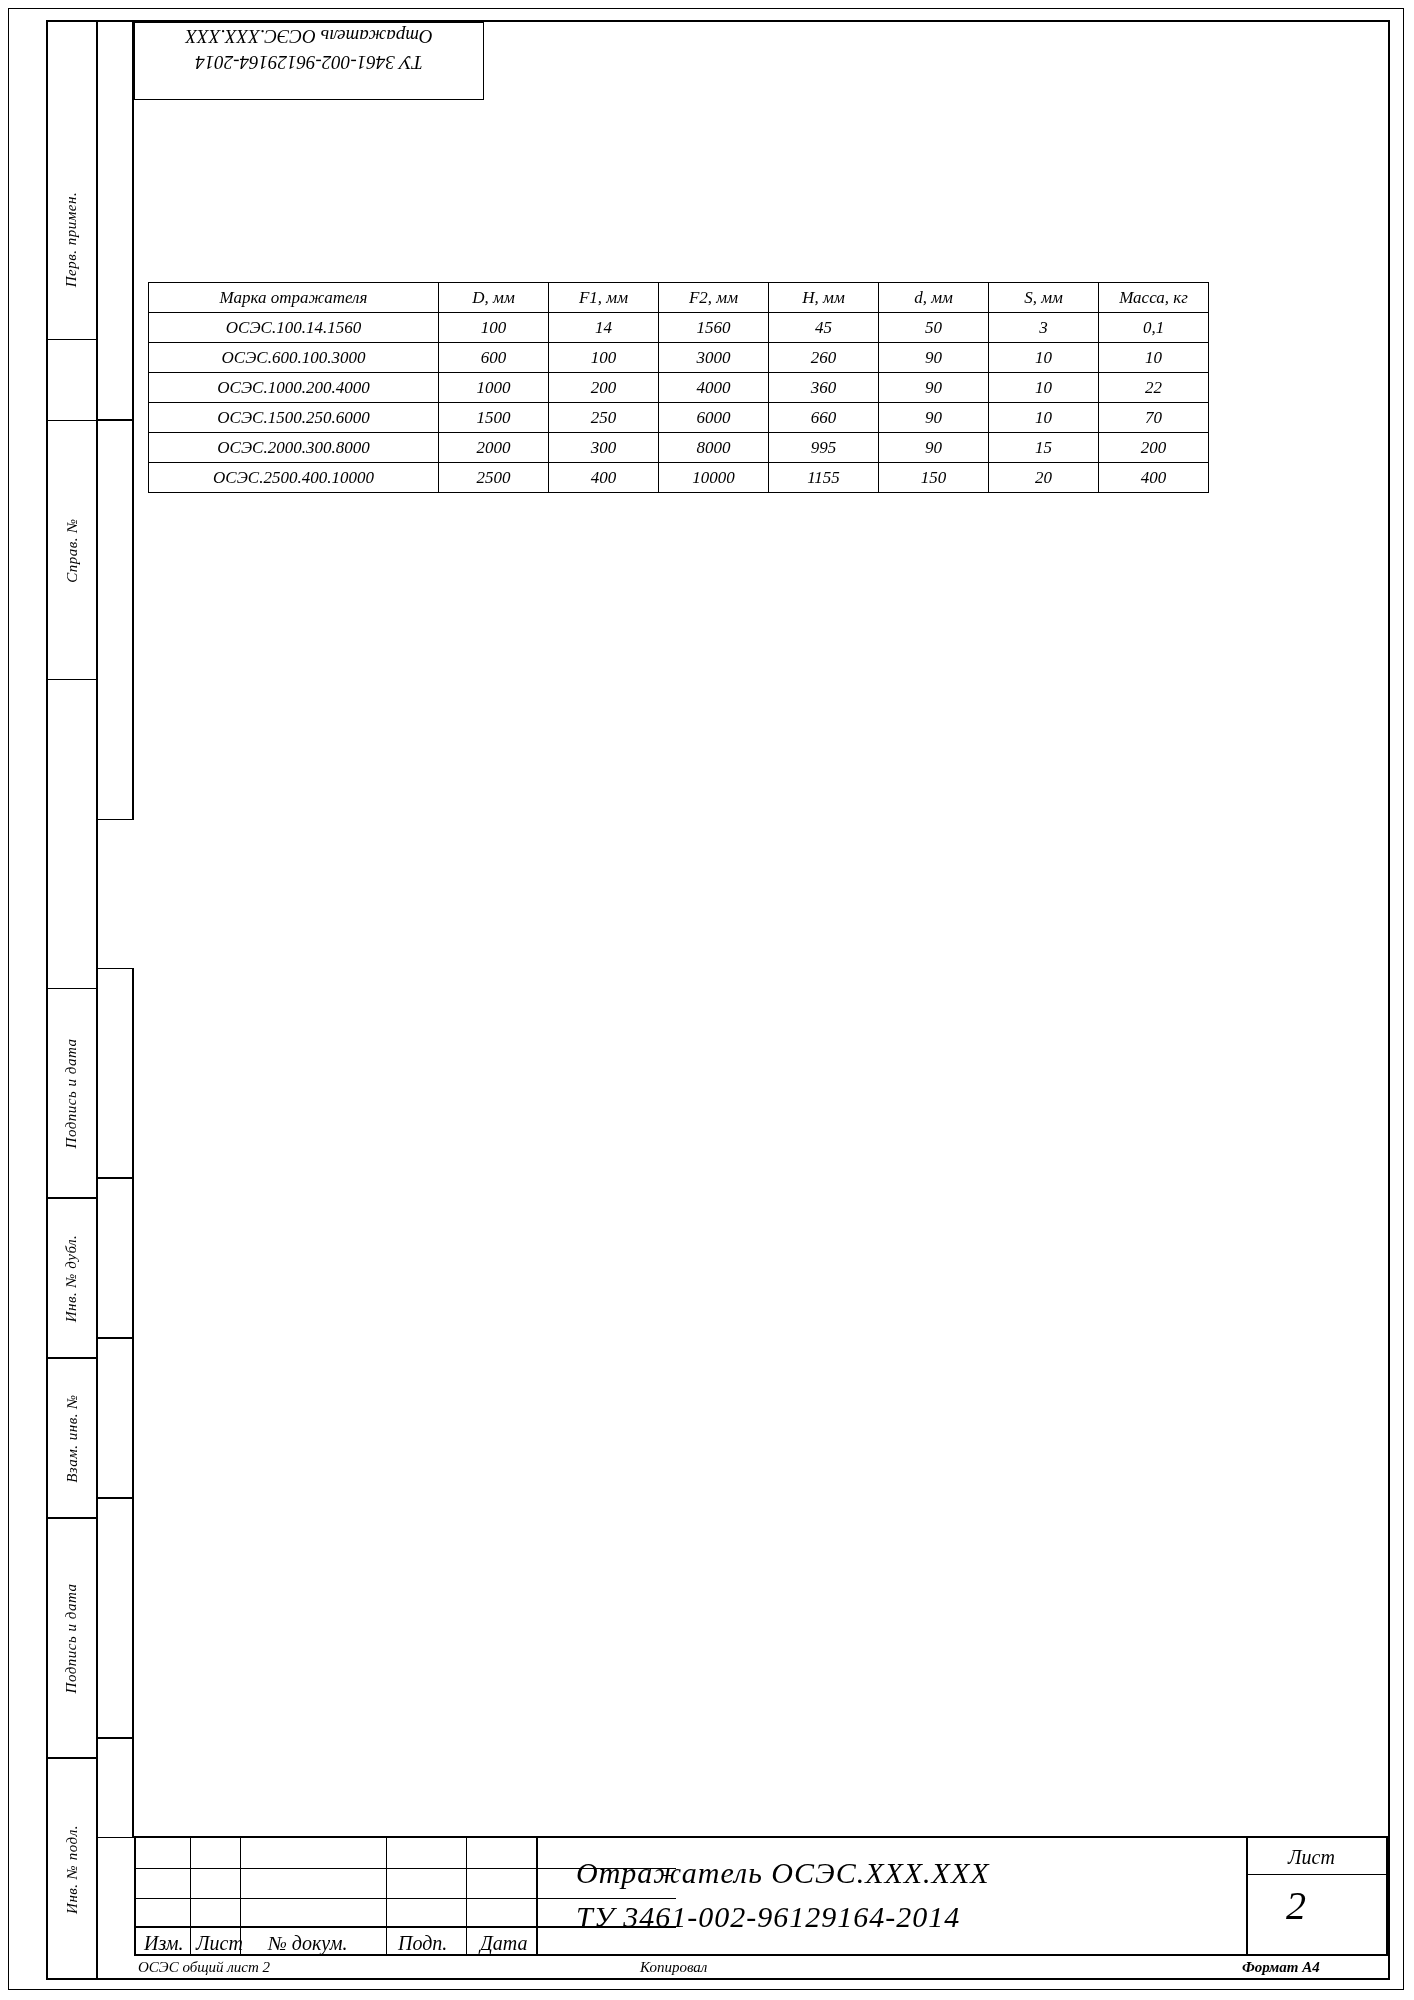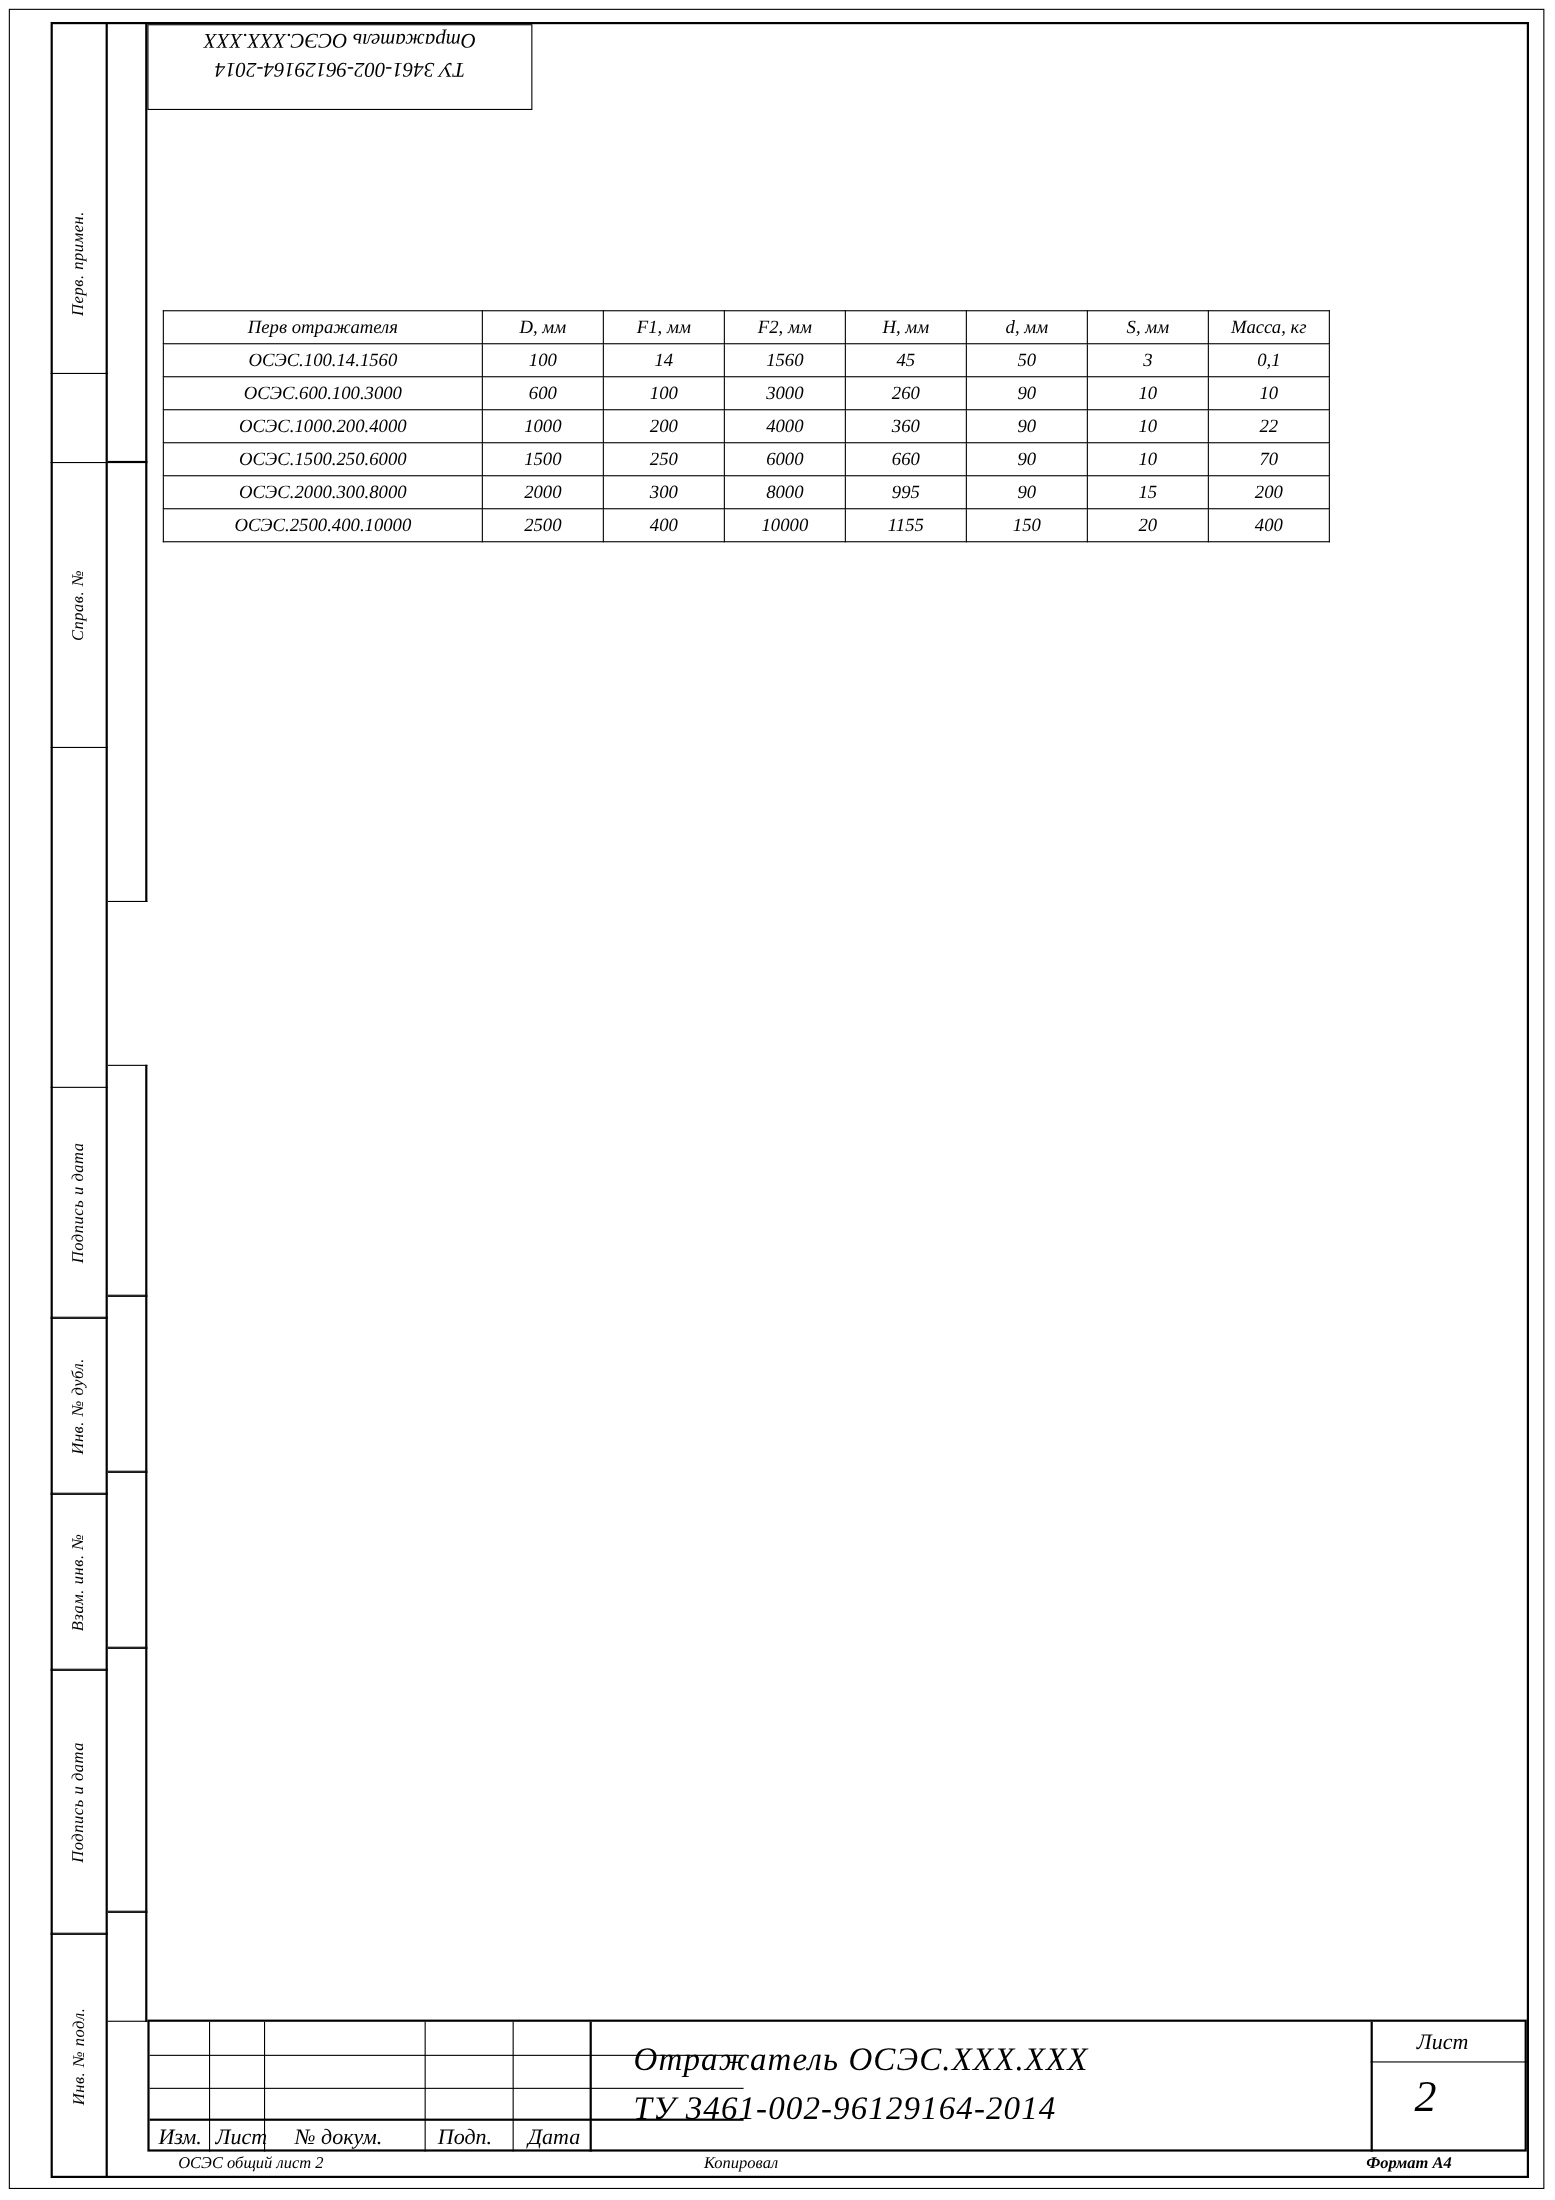--- a/index.html
+++ b/index.html
@@ -211,21 +211,21 @@
   <div class="inverted-box">
     <div class="inverted-text">
       <div>ТУ 3461-002-96129164-2014</div>
       <div>Отражатель ОСЭС.XXX.XXX</div>
     </div>
   </div>
 
   <table class="ptable">
     <thead>
       <tr>
-        <th>Перв отражателя</th>
+        <th>Марка отражателя</th>
         <th class="num">D, мм</th>
         <th class="num">F1, мм</th>
         <th class="num">F2, мм</th>
         <th class="num">H, мм</th>
         <th class="num">d, мм</th>
         <th class="num">S, мм</th>
         <th class="num">Масса, кг</th>
       </tr>
     </thead>
     <tbody>
@@ -313,17 +313,17 @@
     <div class="tb-text" style="left:262px;top:94px;">Подп.</div>
     <div class="tb-text" style="left:344px;top:94px;">Дата</div>
 
     <div class="tb-title" style="left:440px;top:18px;">Отражатель ОСЭС.XXX.XXX</div>
     <div class="tb-title" style="left:440px;top:62px;">ТУ 3461-002-96129164-2014</div>
 
     <div class="tb-text" style="left:1152px;top:8px;">Лист</div>
     <div class="tb-sheetnum" style="left:1150px;top:44px;">2</div>
   </div>
 
-  <div class="below-text" style="left:138px;bottom:24px;margin-left:24px;">ОСЭС общий лист 2</div>
+  <div class="below-text" style="left:138px;bottom:24px;">ОСЭС общий лист 2</div>
   <div class="below-text" style="left:640px;bottom:24px;">Копировал</div>
   <div class="below-text" style="left:1242px;bottom:24px;font-weight:bold;">Формат А4</div>
 
 </div>
 
 </body></html>

